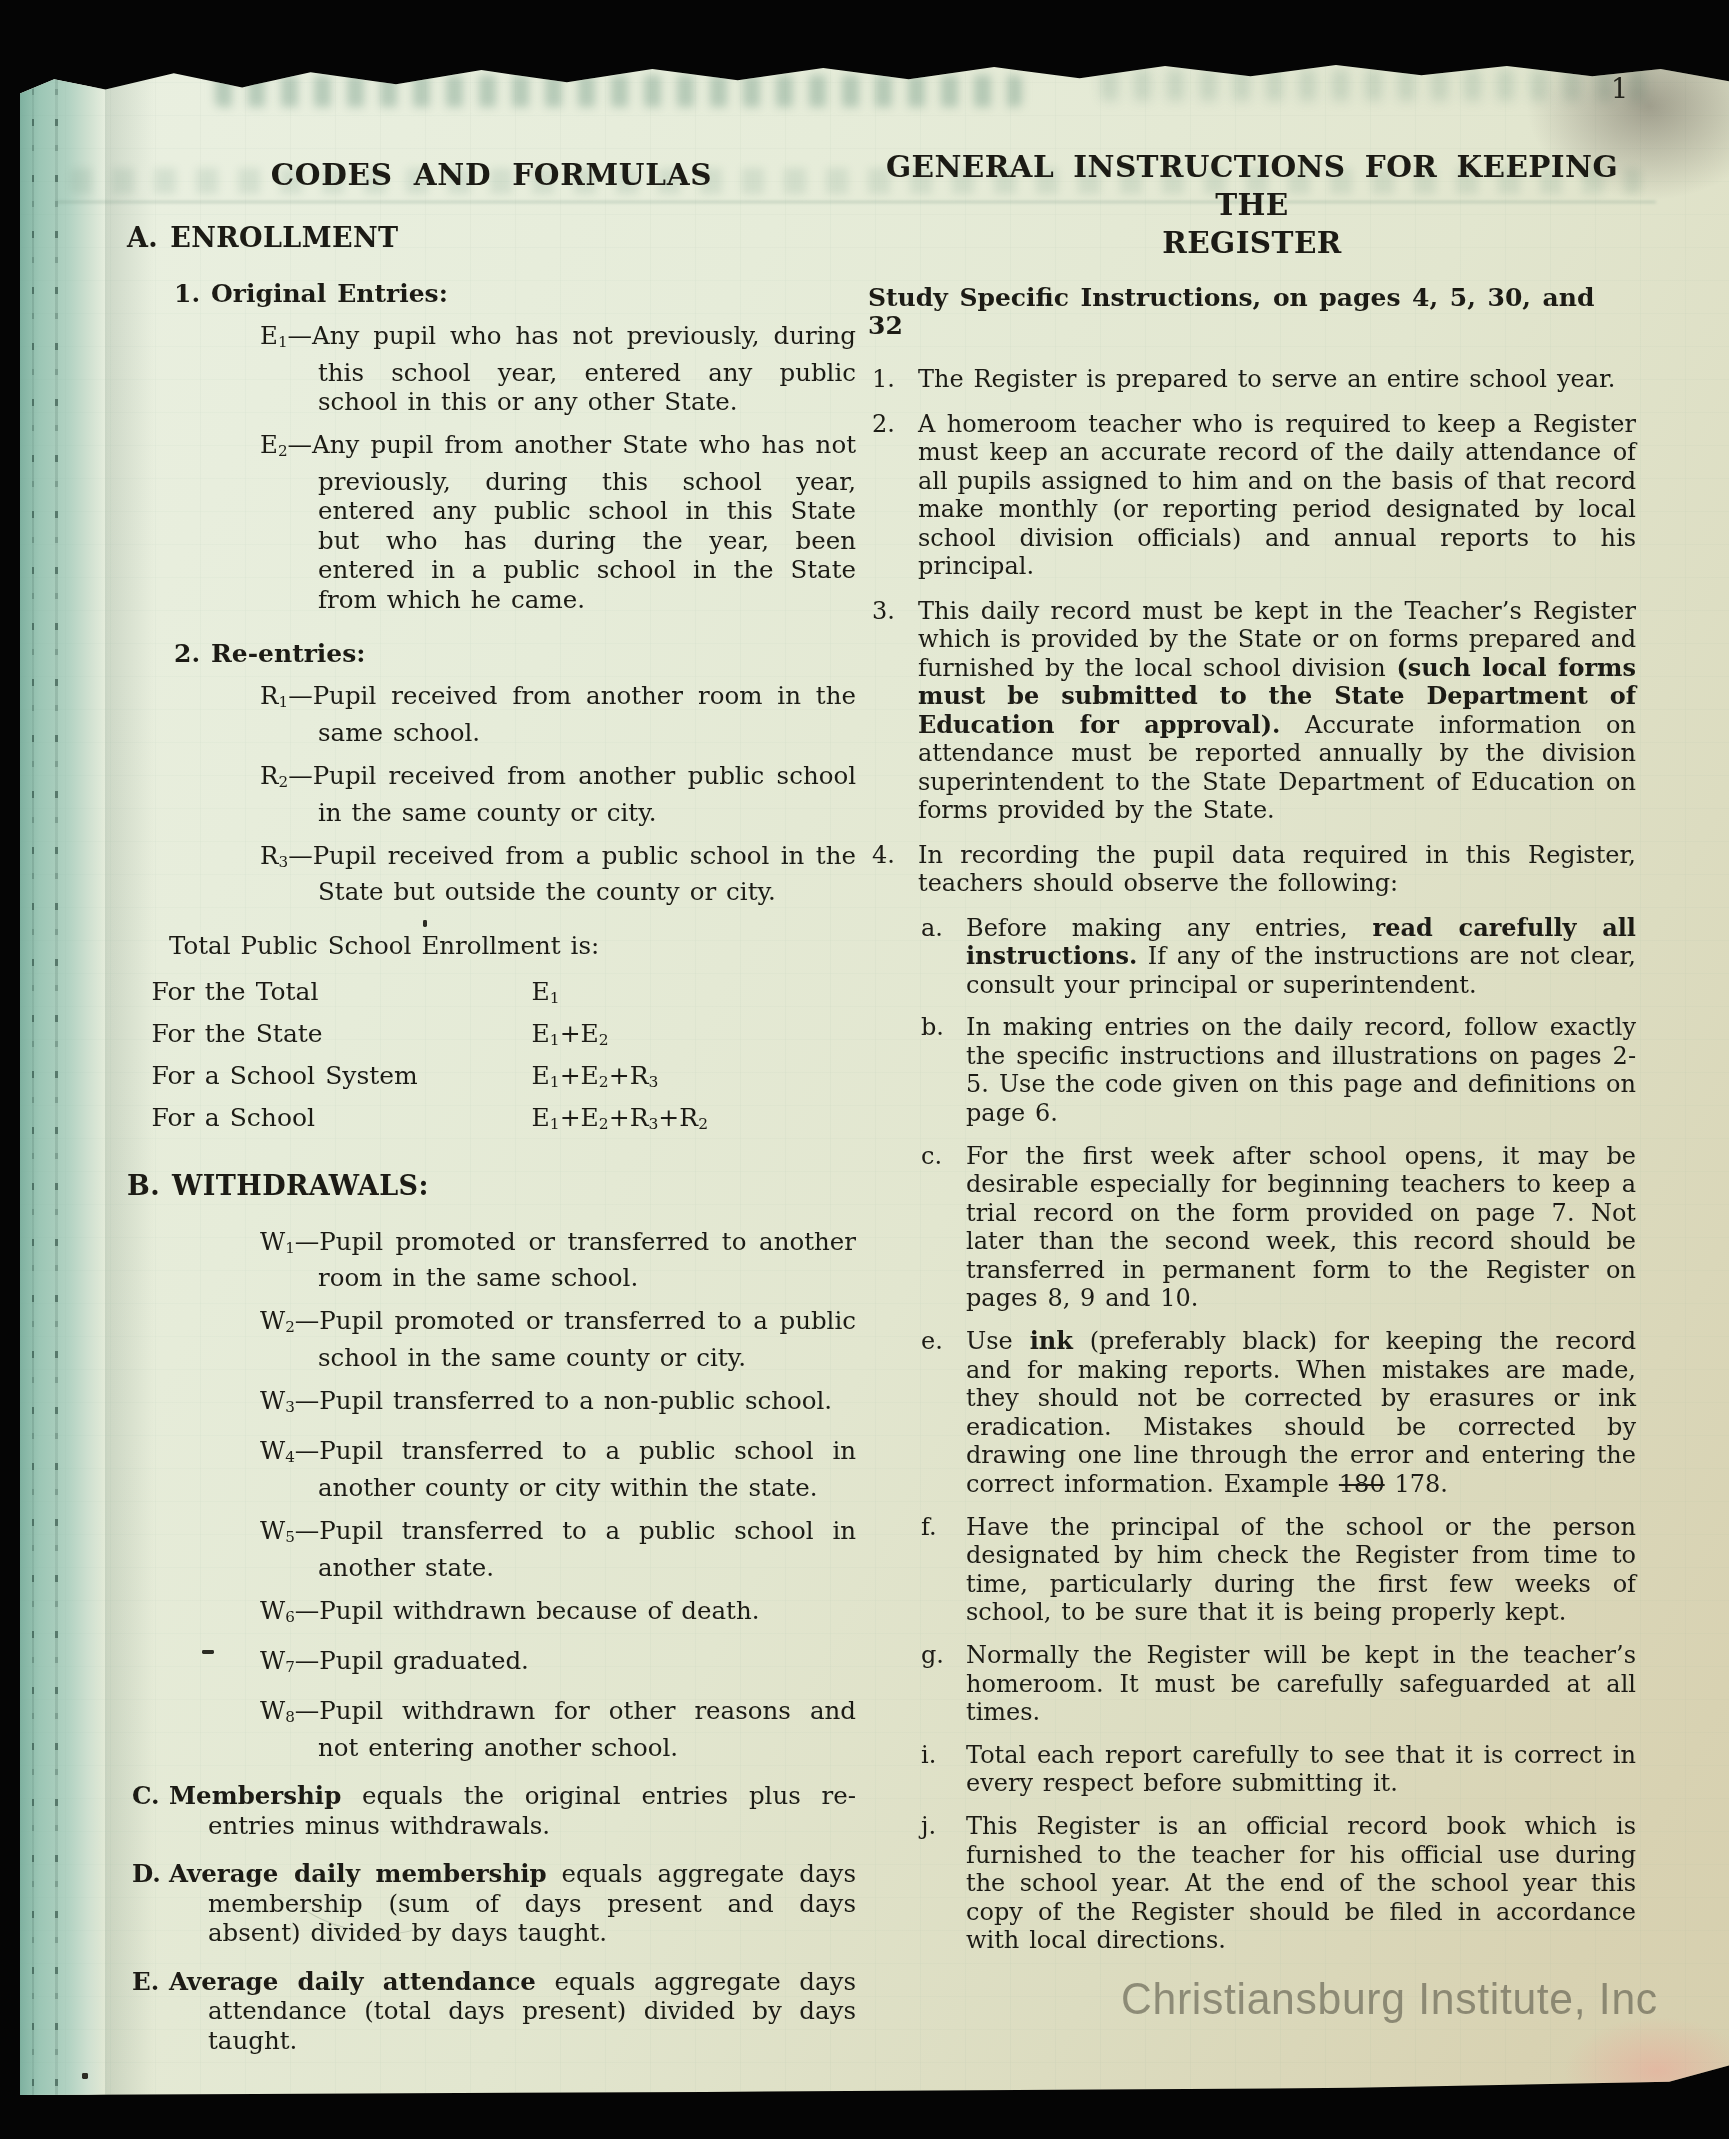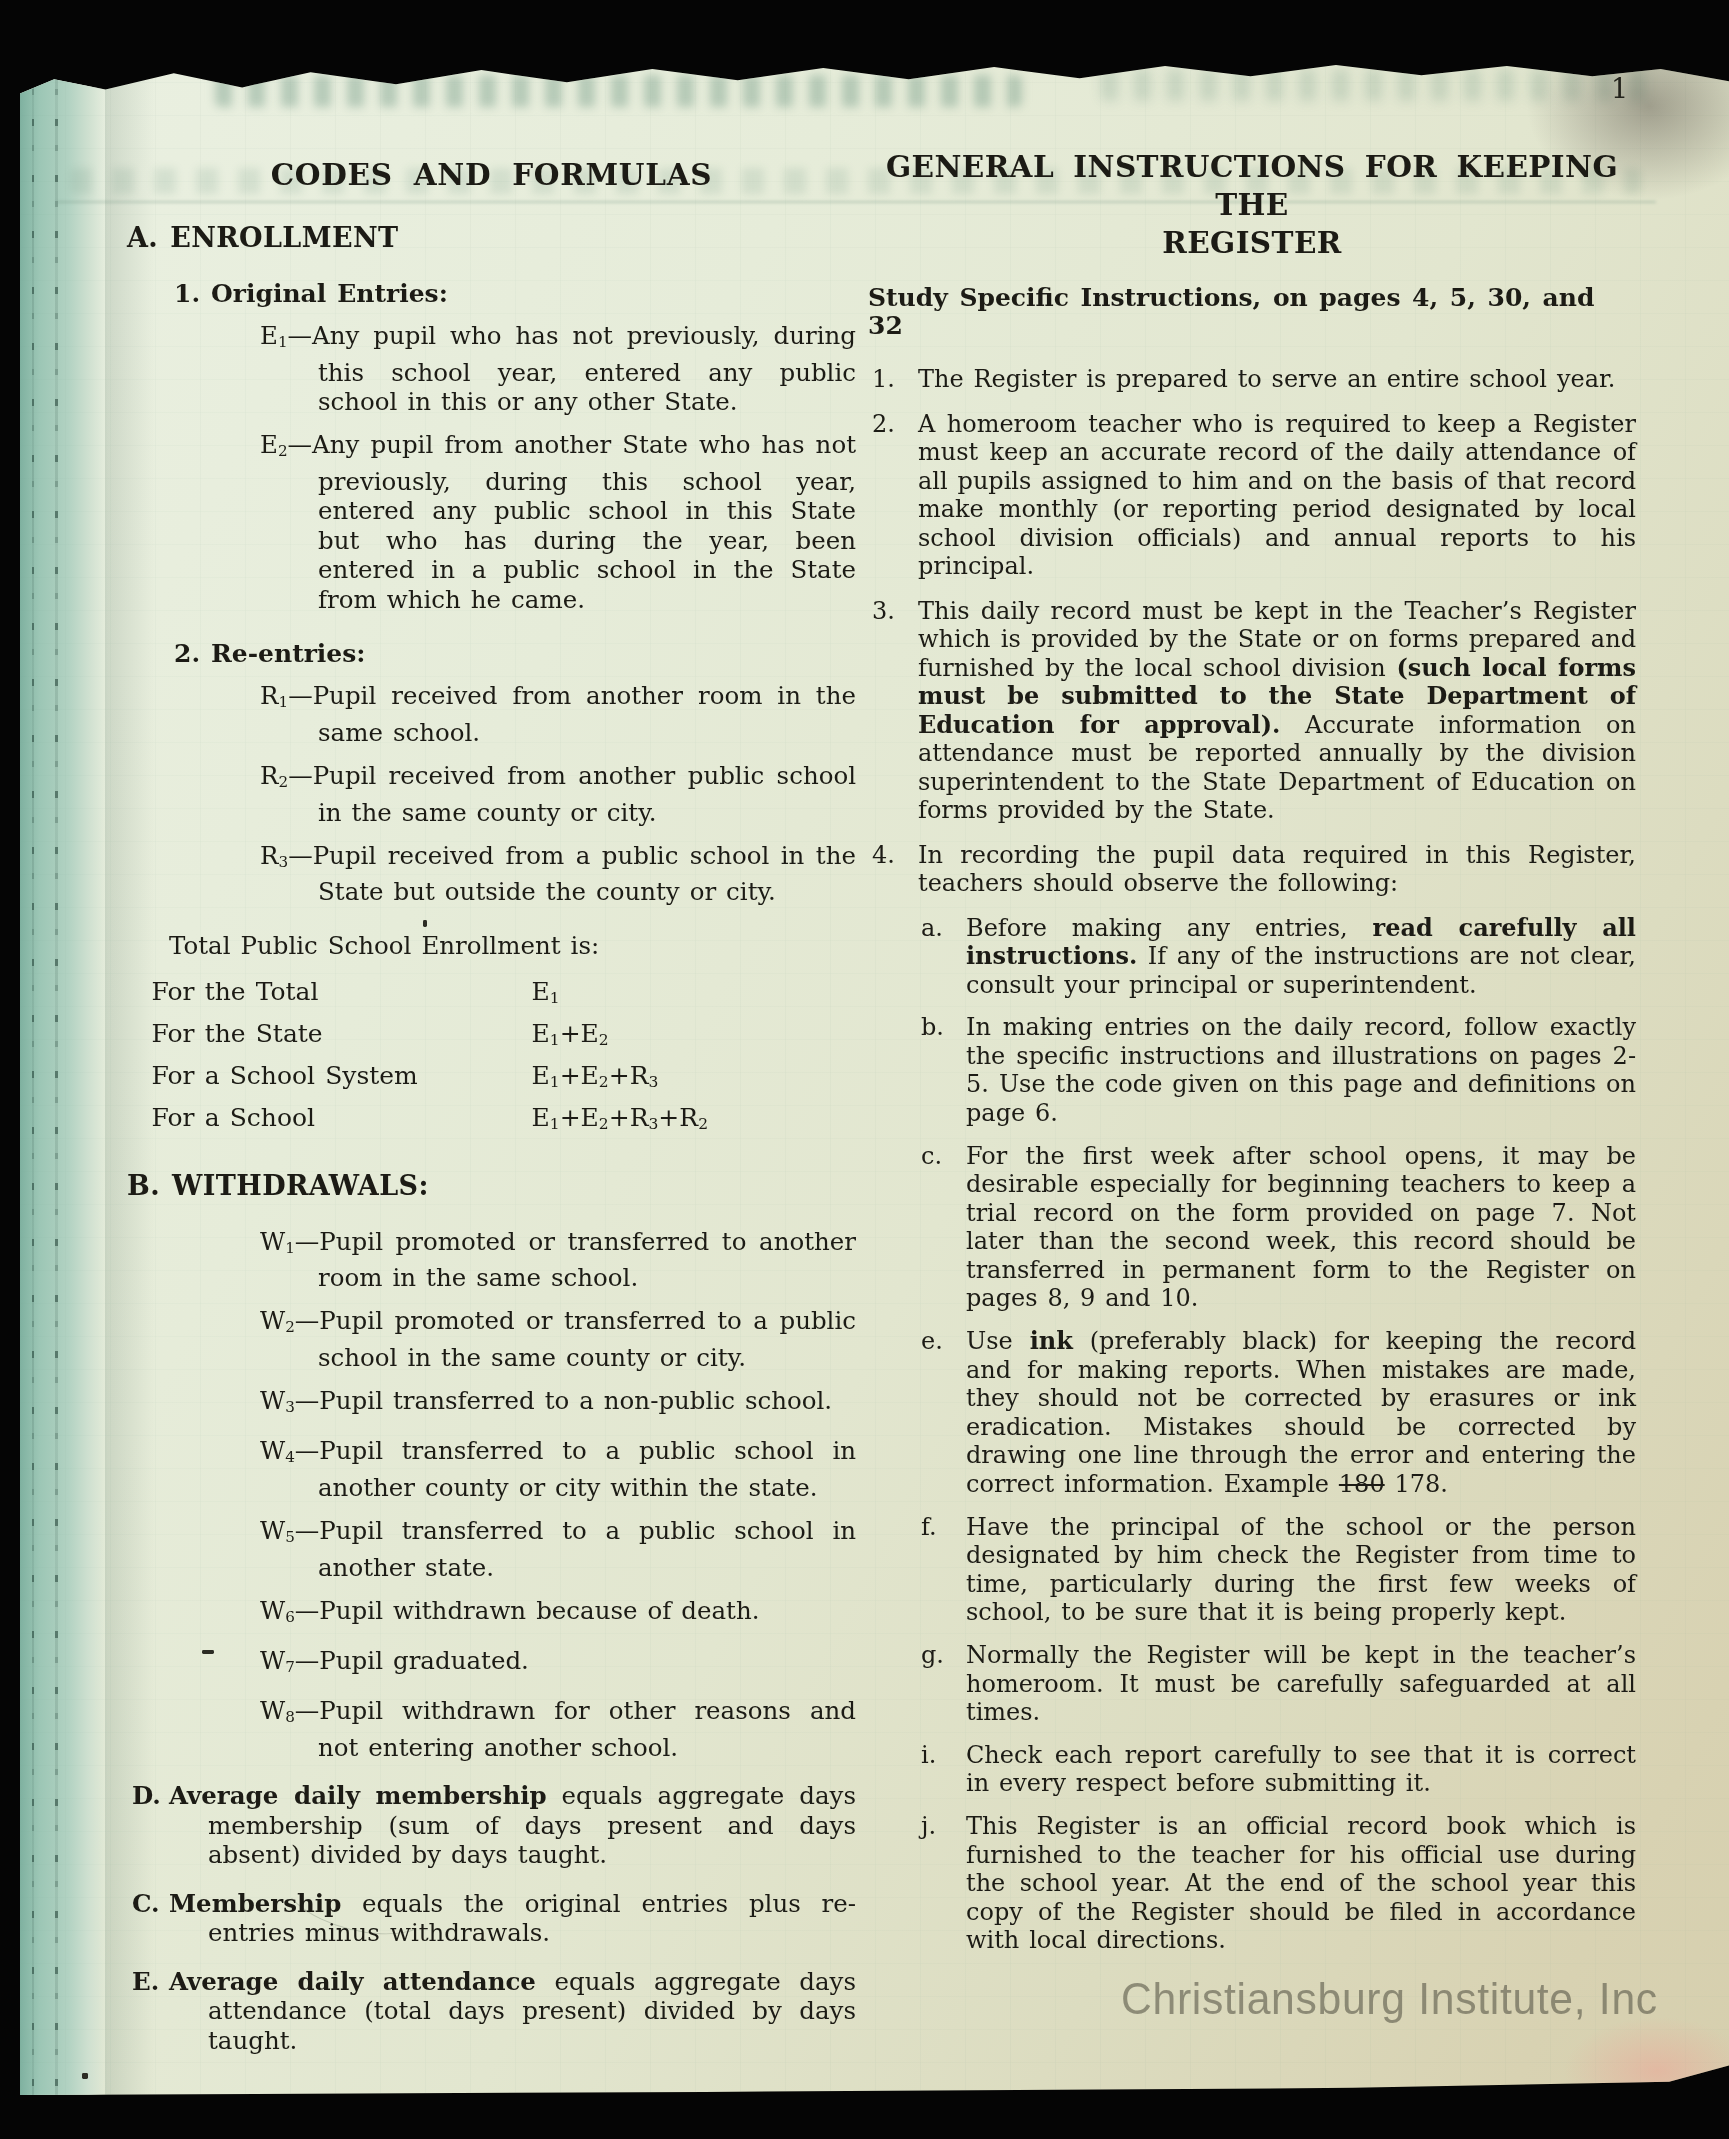--- a/index.html
+++ b/index.html
@@ -126,22 +126,22 @@
           <div class="def-item"><span class="item-body"><span>W</span><span class="sb">1</span><span>—Pupil promoted or transferred to another room in the same school.</span></span></div>
           <div class="def-item"><span class="item-body"><span>W</span><span class="sb">2</span><span>—Pupil promoted or transferred to a public school in the same county or city.</span></span></div>
           <div class="def-item"><span class="item-body"><span>W</span><span class="sb">3</span><span>—Pupil transferred to a non-public school.</span></span></div>
           <div class="def-item"><span class="item-body"><span>W</span><span class="sb">4</span><span>—Pupil transferred to a public school in another county or city within the state.</span></span></div>
           <div class="def-item"><span class="item-body"><span>W</span><span class="sb">5</span><span>—Pupil transferred to a public school in another state.</span></span></div>
           <div class="def-item"><span class="item-body"><span>W</span><span class="sb">6</span><span>—Pupil withdrawn because of death.</span></span></div>
           <div class="def-item"><span class="item-body"><span>W</span><span class="sb">7</span><span>—Pupil graduated.</span></span></div>
           <div class="def-item"><span class="item-body"><span>W</span><span class="sb">8</span><span>—Pupil withdrawn for other reasons and not entering another school.</span></span></div>
         </div>
       <div>
+          <div class="summary-item"><span class="item-label">C.</span><span class="item-body"><span class="b">Membership</span><span> equals the original entries plus re-entries minus withdrawals.</span></span></div>
           <div class="summary-item"><span class="item-label">D.</span><span class="item-body"><span class="b">Average daily membership</span><span> equals aggregate days membership (sum of days present and days absent) divided by days taught.</span></span></div>
-          <div class="summary-item"><span class="item-label">C.</span><span class="item-body"><span class="b">Membership</span><span> equals the original entries plus re-entries minus withdrawals.</span></span></div>
           <div class="summary-item"><span class="item-label">E.</span><span class="item-body"><span class="b">Average daily attendance</span><span> equals aggregate days attendance (total days present) divided by days taught.</span></span></div>
         </div>
     </div>
 
     <div class="col col-right">
       <h1 class="h-title2">GENERAL INSTRUCTIONS FOR KEEPING THE</h1>
       <h1 class="h-title2">REGISTER</h1>
       <h3 class="h-sub">Study Specific Instructions, on pages 4, 5, 30, and 32</h3>
       <div>
           <div class="num-item"><span class="item-label">1.</span><span class="item-body"><span>The Register is prepared to serve an entire school year.</span></span></div>
@@ -151,21 +151,21 @@
       <div class="num-item">
         <span class="item-label">4.</span><span class="item-body"><span>In recording the pupil data required in this Register, teachers should observe the following:</span></span>
       </div>
       <div>
           <div class="sub-item"><span class="item-label">a.</span><span class="item-body"><span>Before making any entries, </span><span class="b">read carefully all instructions.</span><span> If any of the instructions are not clear, consult your principal or superintendent.</span></span></div>
           <div class="sub-item"><span class="item-label">b.</span><span class="item-body"><span>In making entries on the daily record, follow exactly the specific instructions and illustrations on pages 2-5. Use the code given on this page and definitions on page 6.</span></span></div>
           <div class="sub-item"><span class="item-label">c.</span><span class="item-body"><span>For the first week after school opens, it may be desirable especially for beginning teachers to keep a trial record on the form provided on page 7. Not later than the second week, this record should be transferred in permanent form to the Register on pages 8, 9 and 10.</span></span></div>
           <div class="sub-item"><span class="item-label">e.</span><span class="item-body"><span>Use </span><span class="b">ink</span><span> (preferably black) for keeping the record and for making reports. When mistakes are made, they should not be corrected by erasures or ink eradication. Mistakes should be corrected by drawing one line through the error and entering the correct information. Example </span><span class="st">180</span><span> 178.</span></span></div>
           <div class="sub-item"><span class="item-label">f.</span><span class="item-body"><span>Have the principal of the school or the person designated by him check the Register from time to time, particularly during the first few weeks of school, to be sure that it is being properly kept.</span></span></div>
           <div class="sub-item"><span class="item-label">g.</span><span class="item-body"><span>Normally the Register will be kept in the teacher’s homeroom. It must be carefully safeguarded at all times.</span></span></div>
-          <div class="sub-item"><span class="item-label">i.</span><span class="item-body"><span>Check each report carefully to see that it is correct in every respect before submitting it.</span></span></div>
+          <div class="sub-item"><span class="item-label">i.</span><span class="item-body"><span>Total each report carefully to see that it is correct in every respect before submitting it.</span></span></div>
           <div class="sub-item"><span class="item-label">j.</span><span class="item-body"><span>This Register is an official record book which is furnished to the teacher for his official use during the school year. At the end of the school year this copy of the Register should be filed in accordance with local directions.</span></span></div>
         </div>
     </div>
 
     <div class="watermark">Christiansburg Institute, Inc</div>
   </div>
 </div>
 
 
 </body></html>

